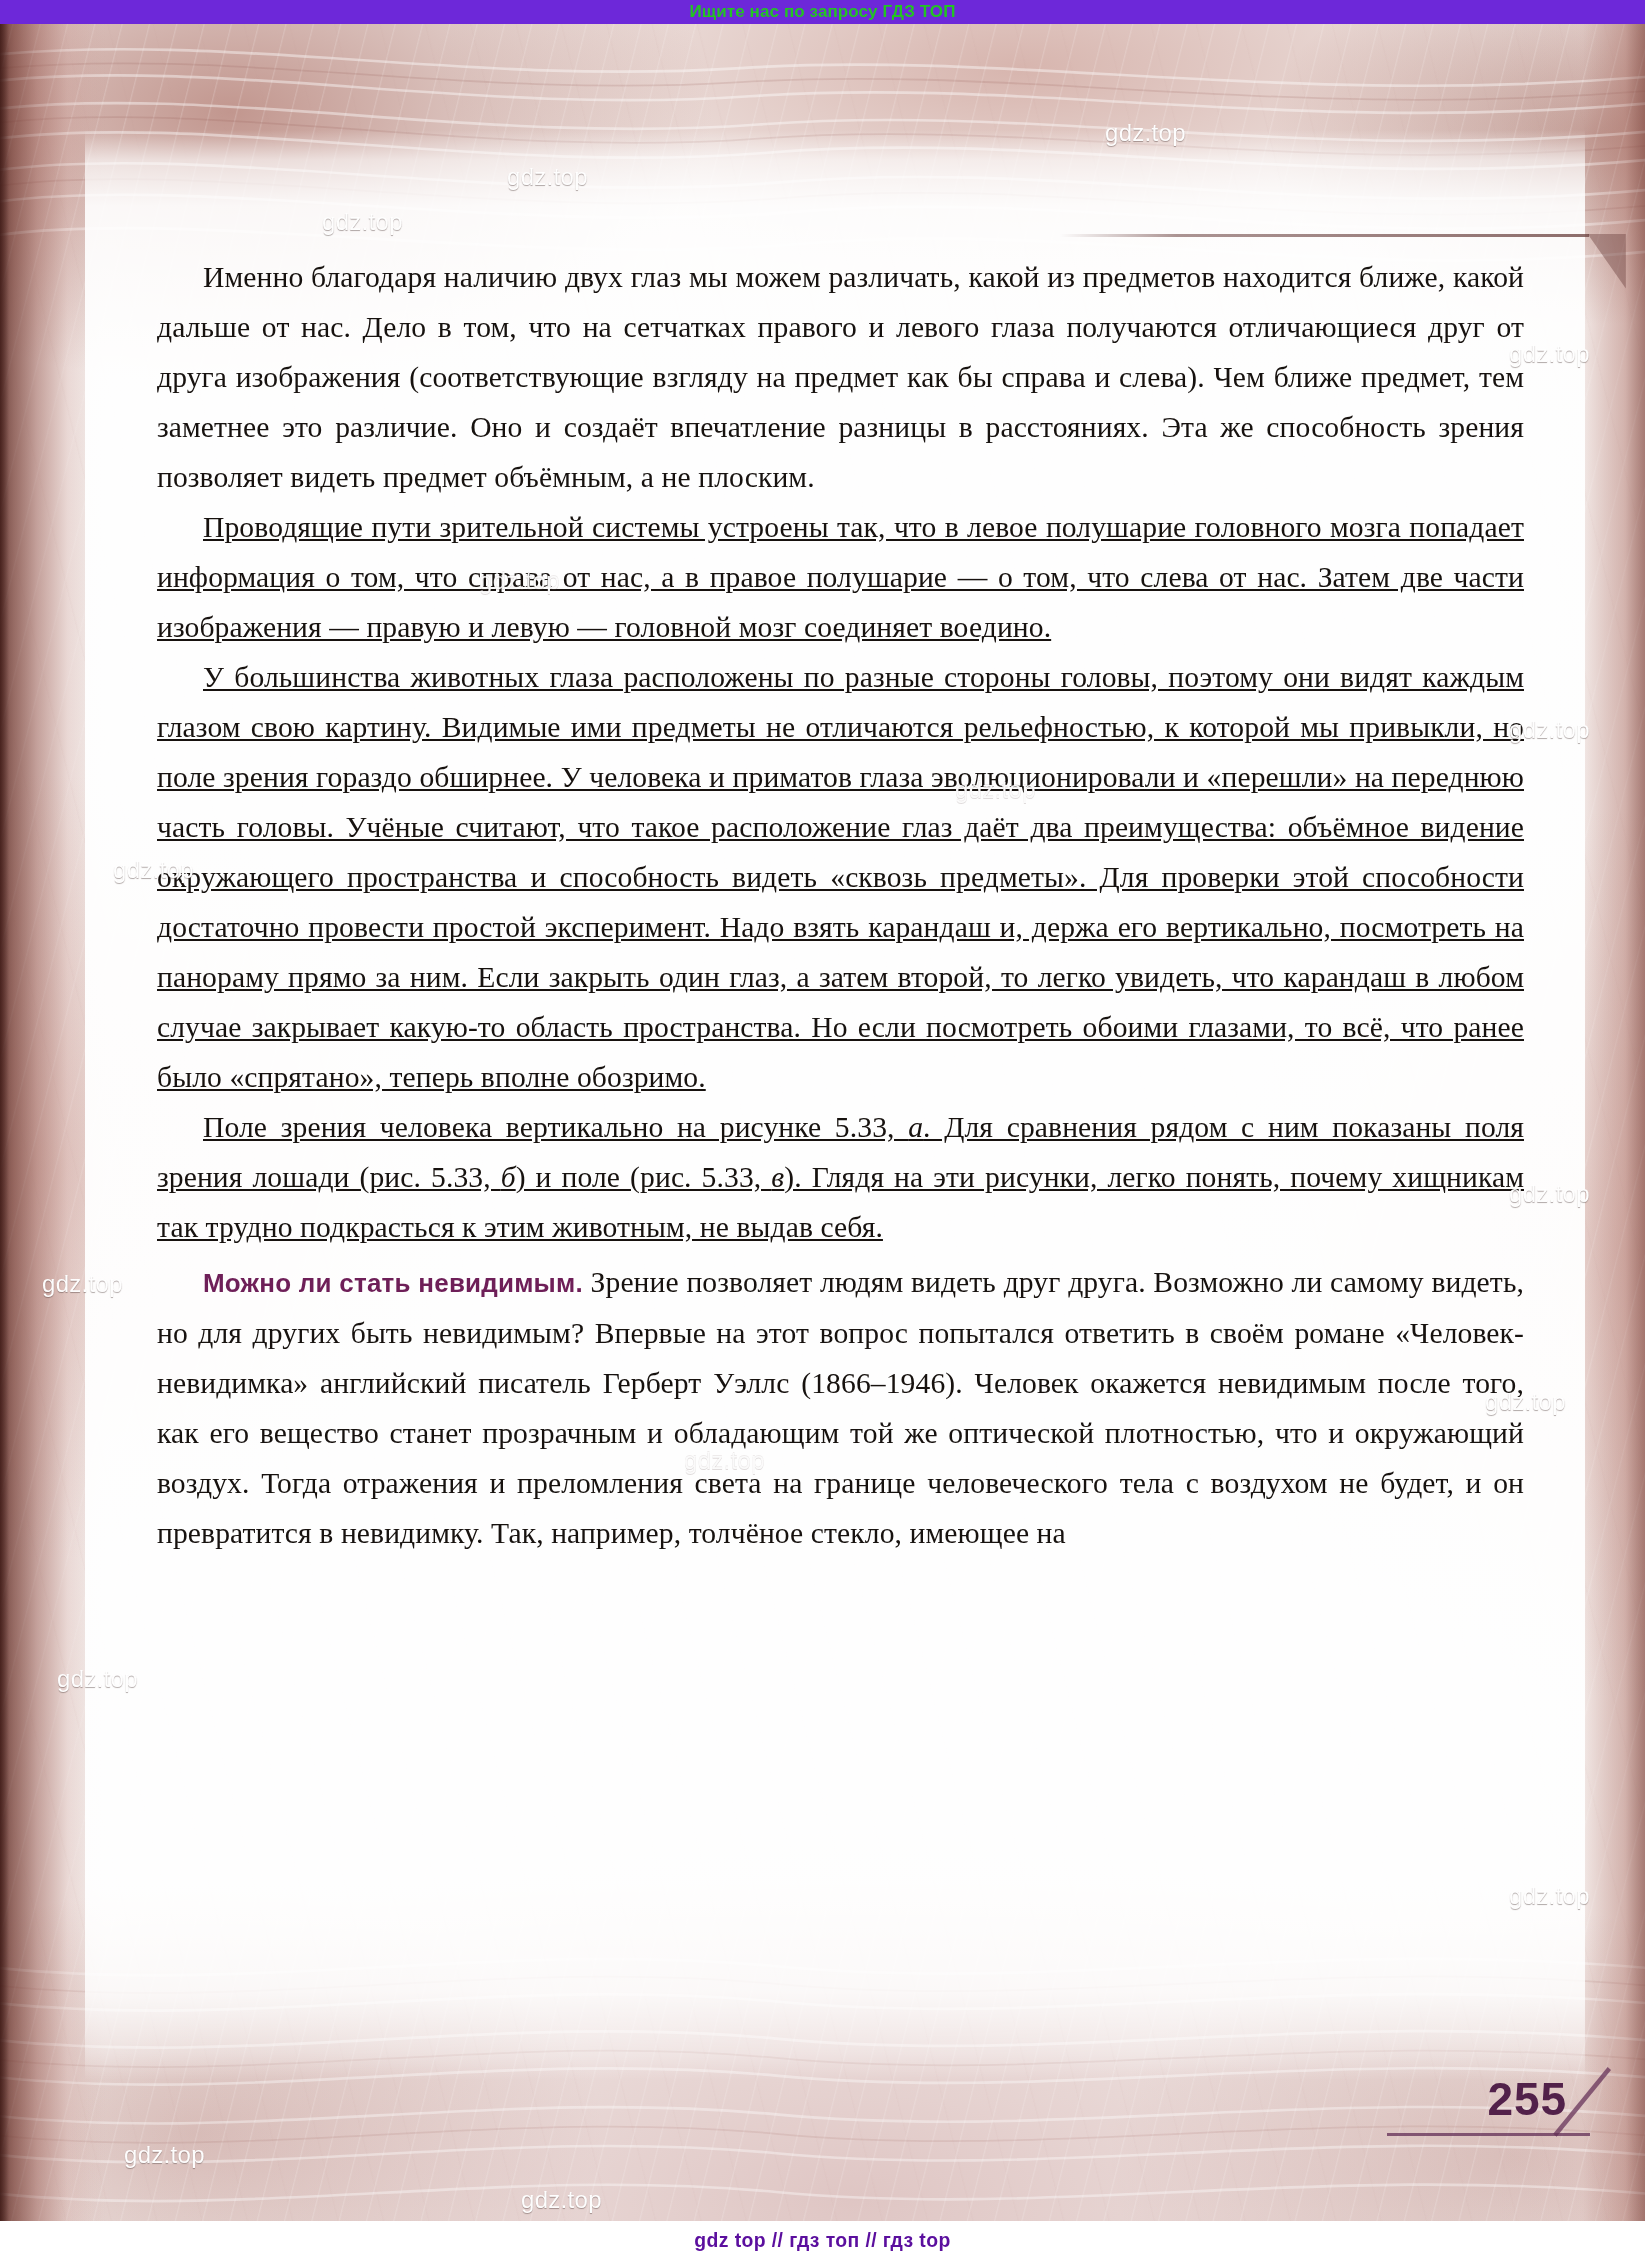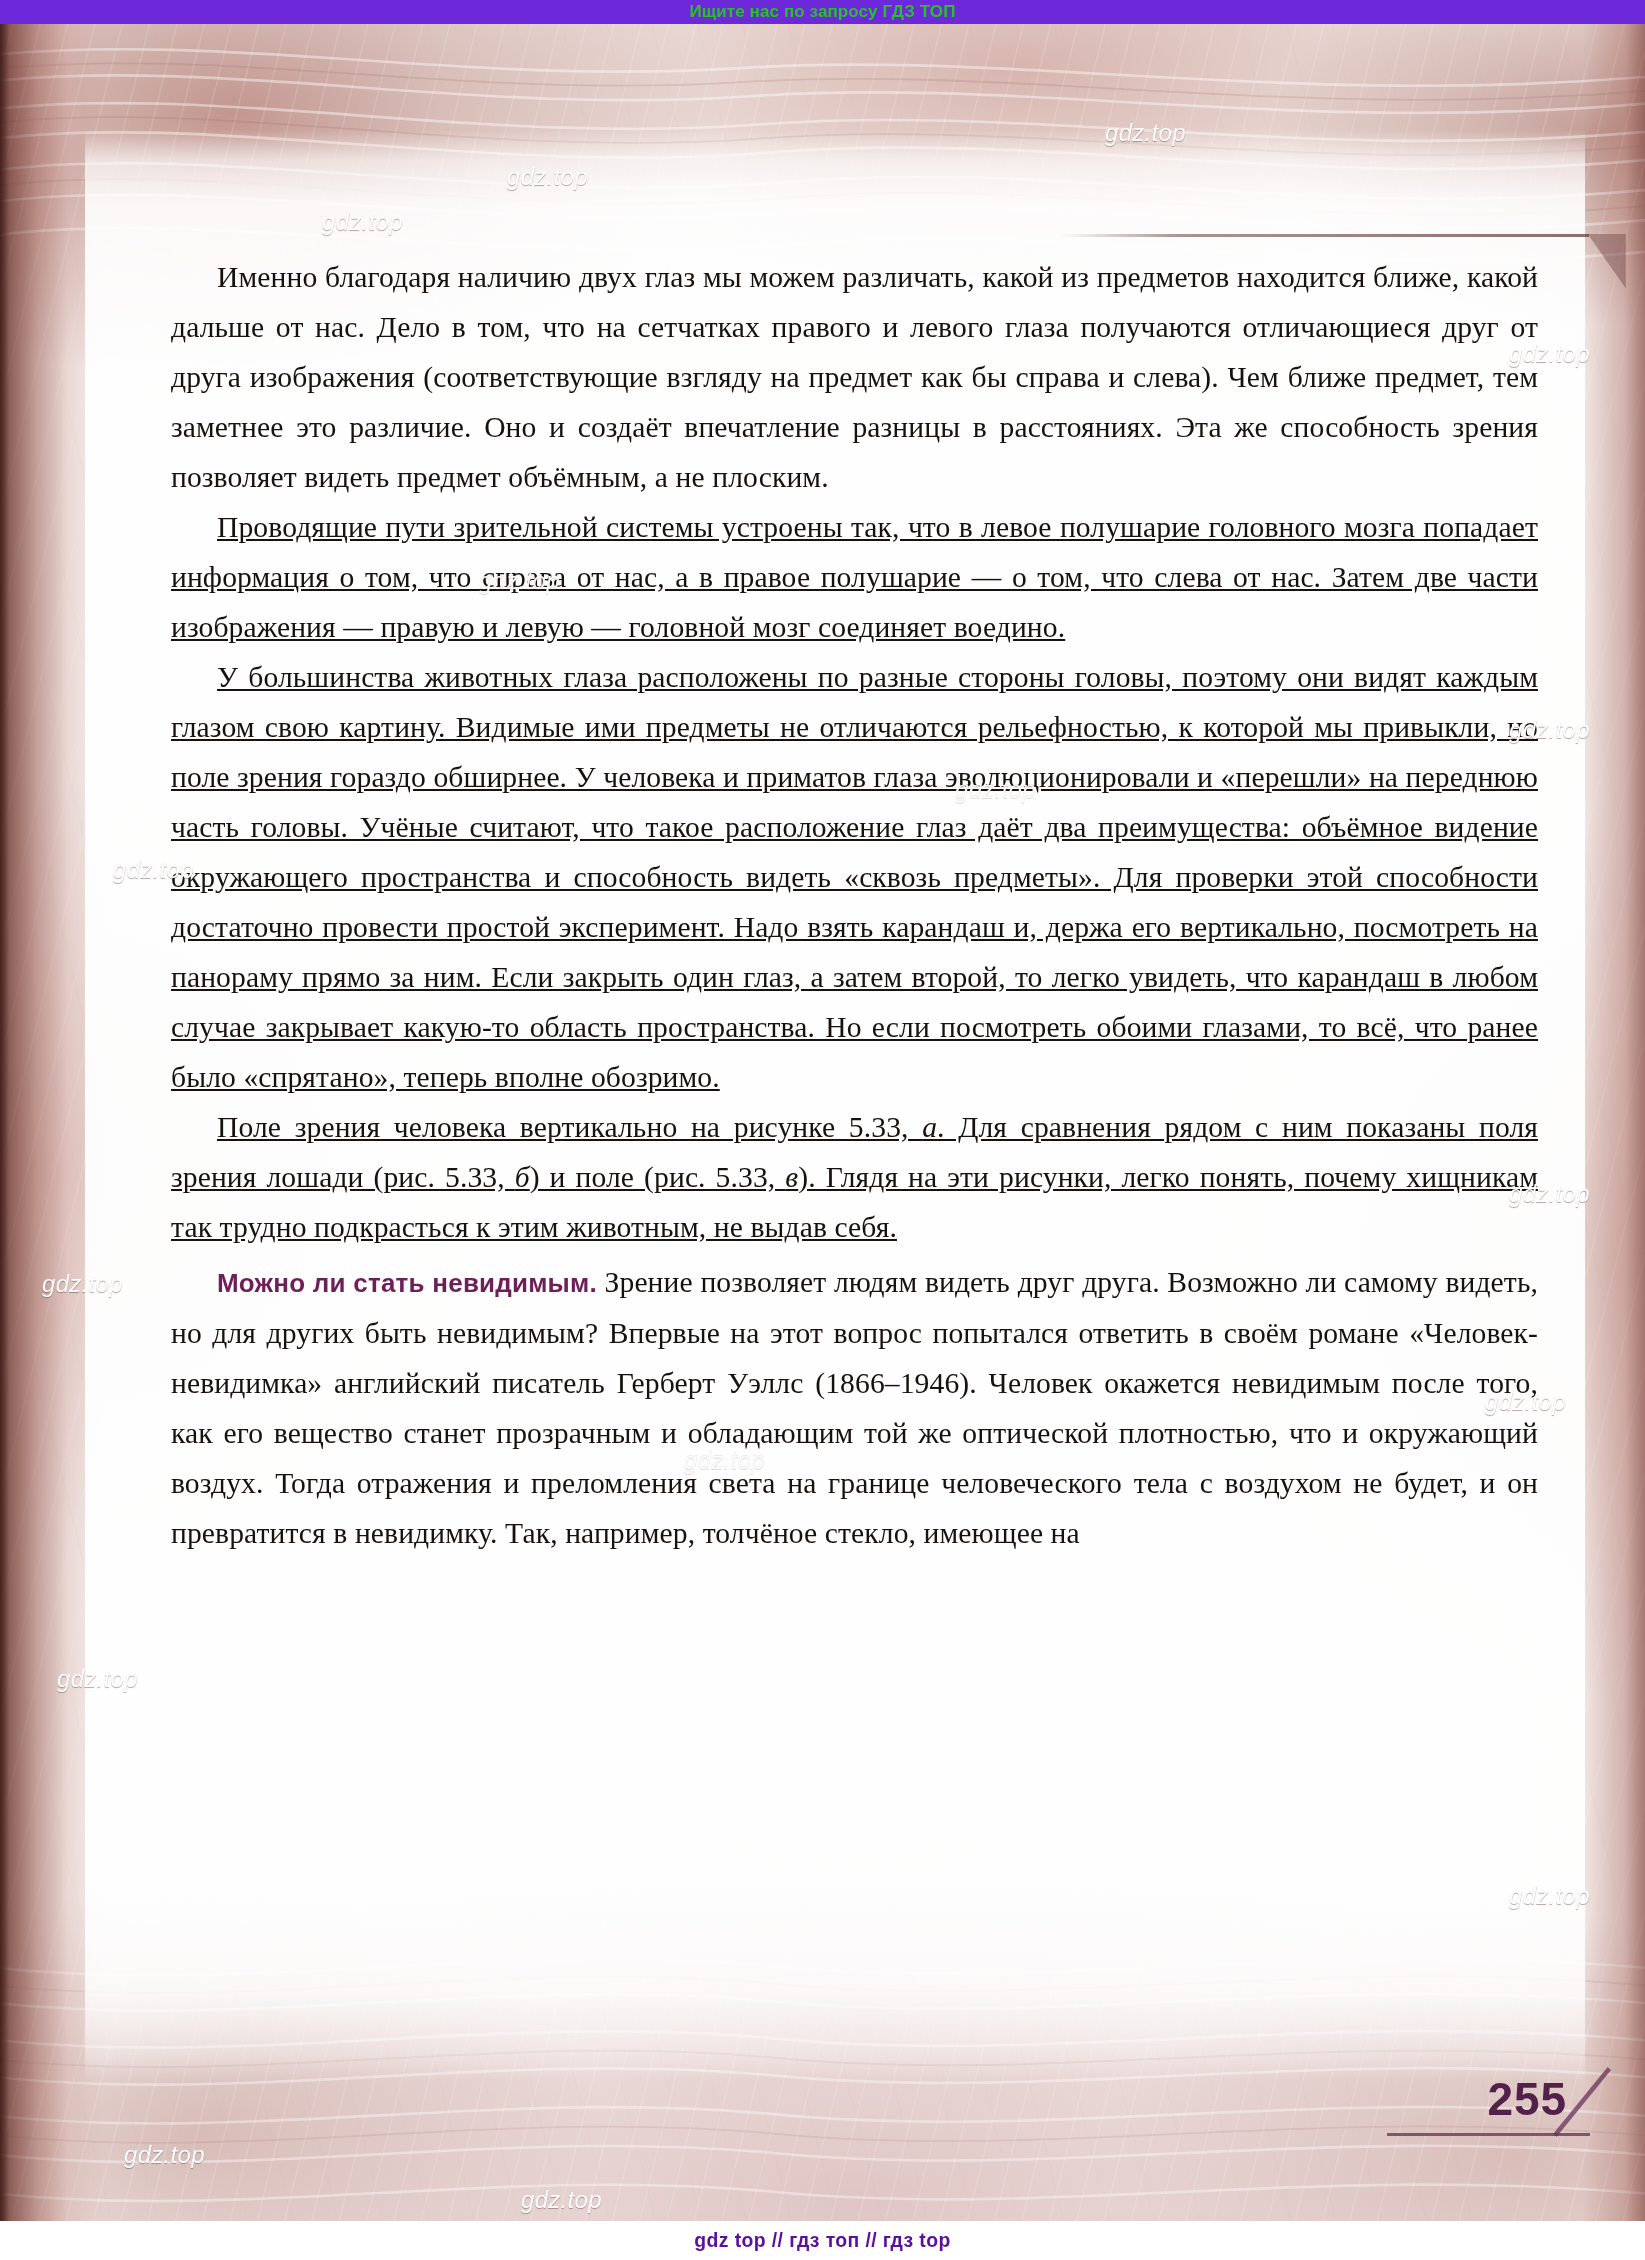--- a/index.html
+++ b/index.html
@@ -211,21 +211,21 @@
     right: 19.4px;
     top: 210px;
     width: 39px;
     height: 58px;
     z-index: 6;
   }
 
   
   .body-col {
     position: absolute;
-    left: 171px;
+    left: 157px;
     top: 228px;
     width: 1367px;
     z-index: 8;
   }
   p.bt {
     margin: 0 0 0 0;
     font-family: "Liberation Serif", "DejaVu Serif", serif;
     font-size: 29.6px;
     line-height: 50px;
     color: #17120f;
@@ -293,21 +293,20 @@
     font-size: 24px;
     font-weight: 400;
     color: rgba(252,252,252,0.96);
     text-shadow:
        0 0.9px 0 rgba(120,100,100,.22),
        0 -0.9px 0 rgba(120,100,100,.12);
     letter-spacing: 0.3px;
     white-space: nowrap;
     z-index: 20;
     pointer-events: none;
-    font-style: italic;
   }
   .wm.dark {
     color: rgba(255,255,255,0.98);
     text-shadow: 0 0.9px 0.9px rgba(60,40,38,.40);
   }
 </style>
 </head>
 <body>
 
 <div class="top-banner">

